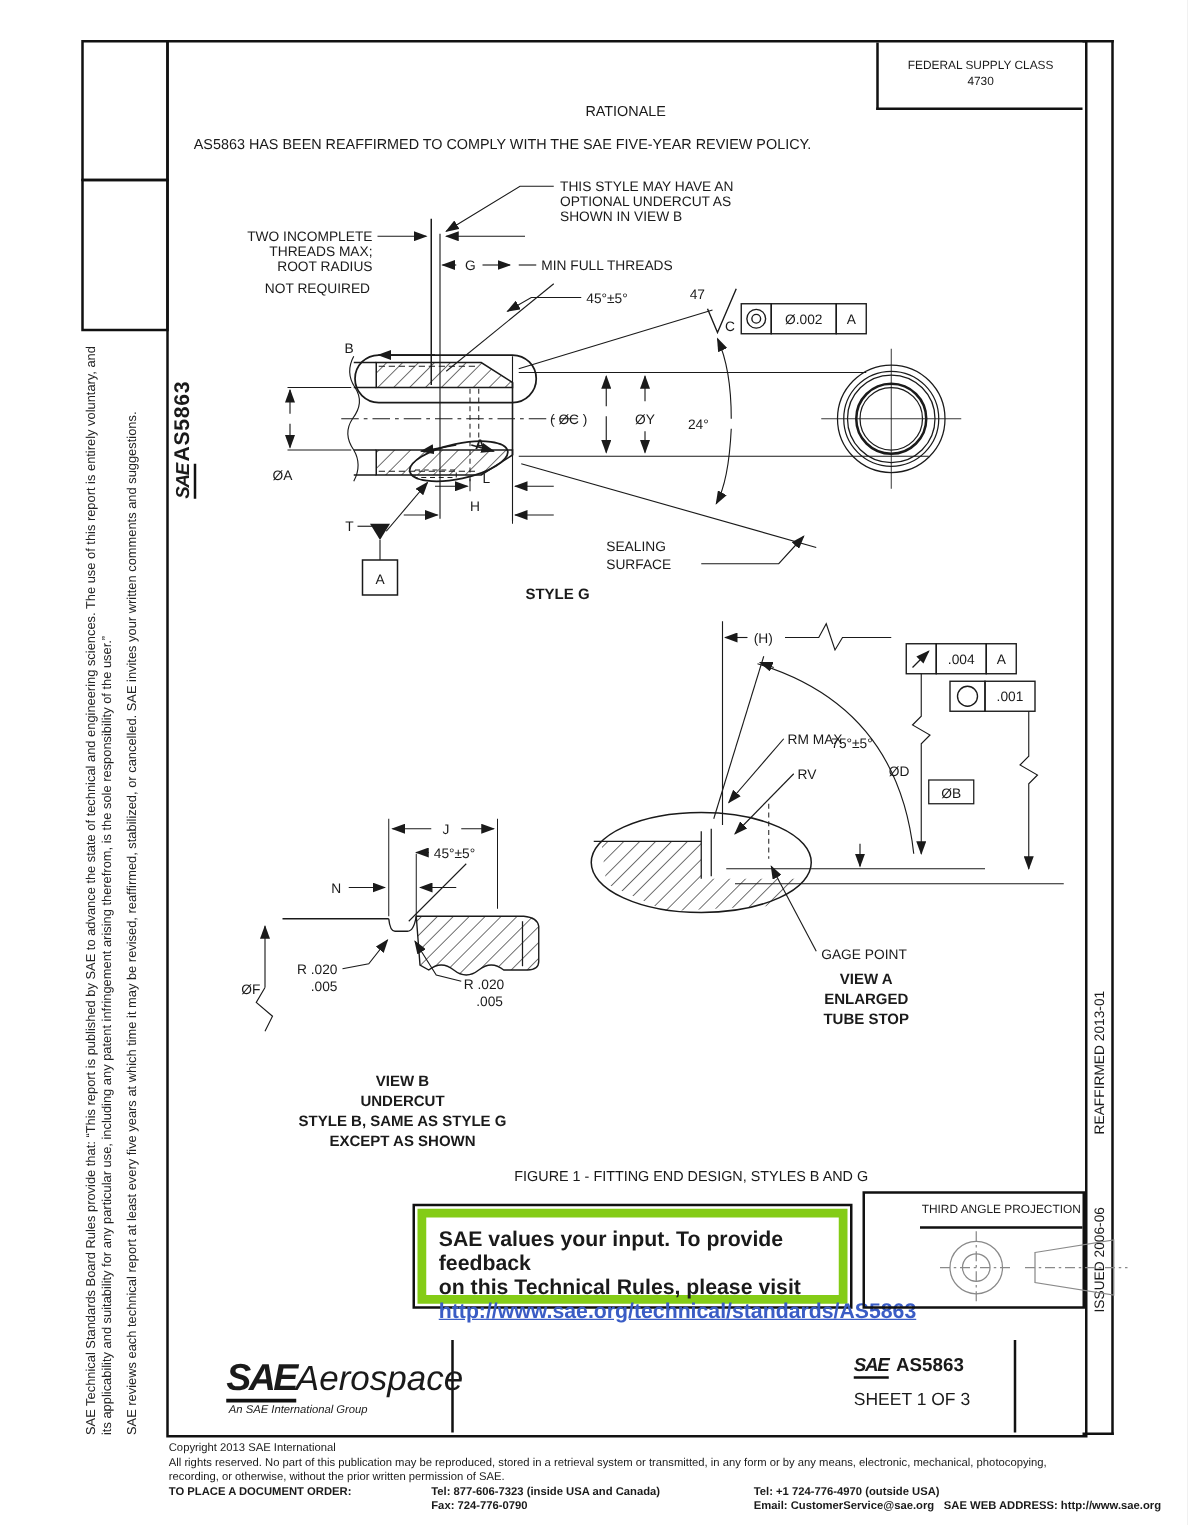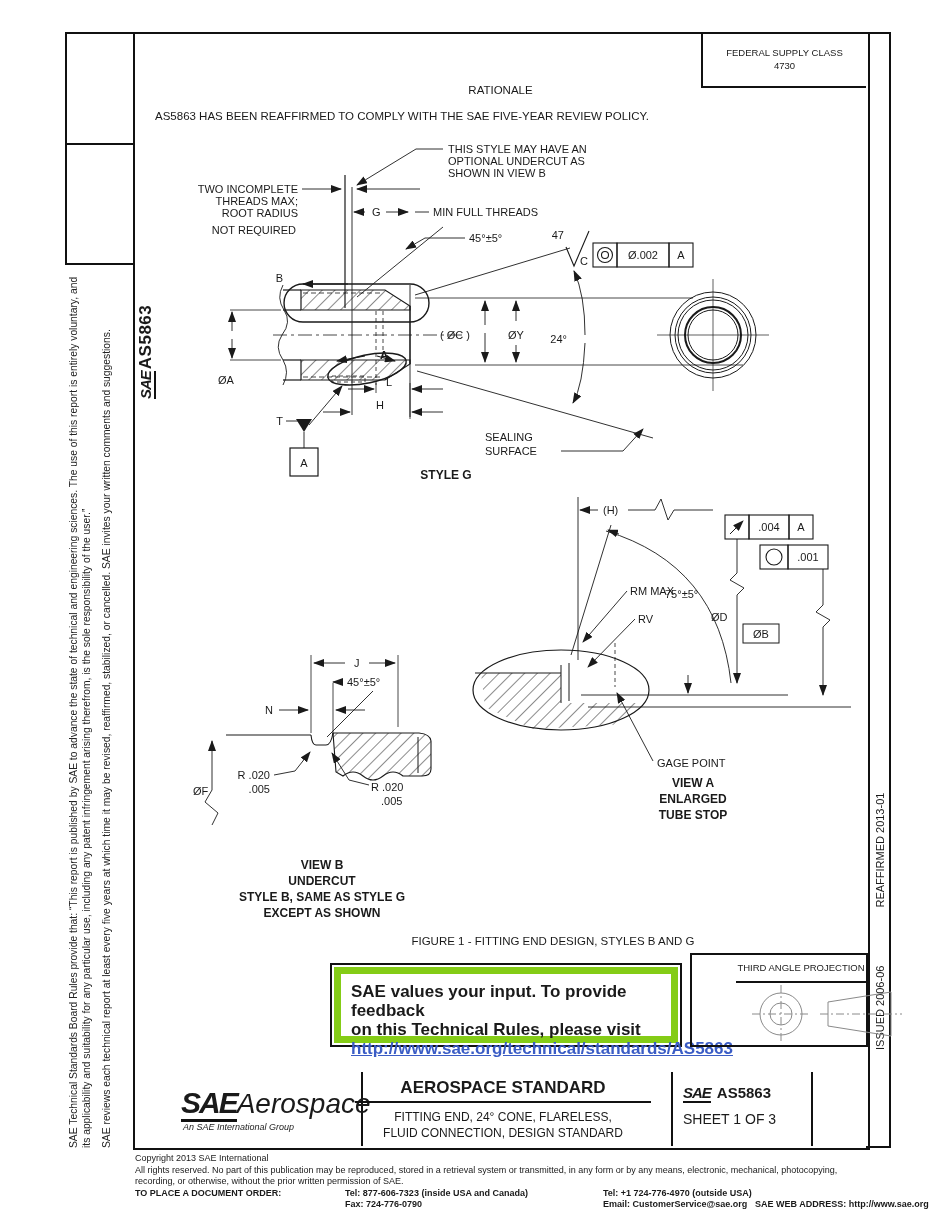--- a/index.html
+++ b/index.html
@@ -353,26 +353,20 @@
   </div>
 
 
   <div class="abs row-title">
     <div class="tb-c1">
       <div class="logo-line1">
         <span class="logo-sae">SAE</span><span class="logo-aero">Aerospace</span>
       </div>
       <div class="logo-tag">An SAE International Group</div>
     </div>
-    <div class="tb-c2">
-      <div class="tb-doc-type">AEROSPACE STANDARD</div>
-      <div class="tb-rule"></div>
-      <div class="tb-title">FITTING END, 24° CONE, FLARELESS,</div>
-      <div class="tb-title">FLUID CONNECTION, DESIGN STANDARD</div>
-    </div>
     <div class="tb-c3">
       <div class="tb-num-row">
         <span class="tb-sae-sm">SAE</span><span class="tb-num">AS5863</span>
       </div>
       <div class="tb-sheet">SHEET 1 OF 3</div>
     </div>
     <div class="tb-c4"></div>
   </div>
 
   <div class="abs copy">

